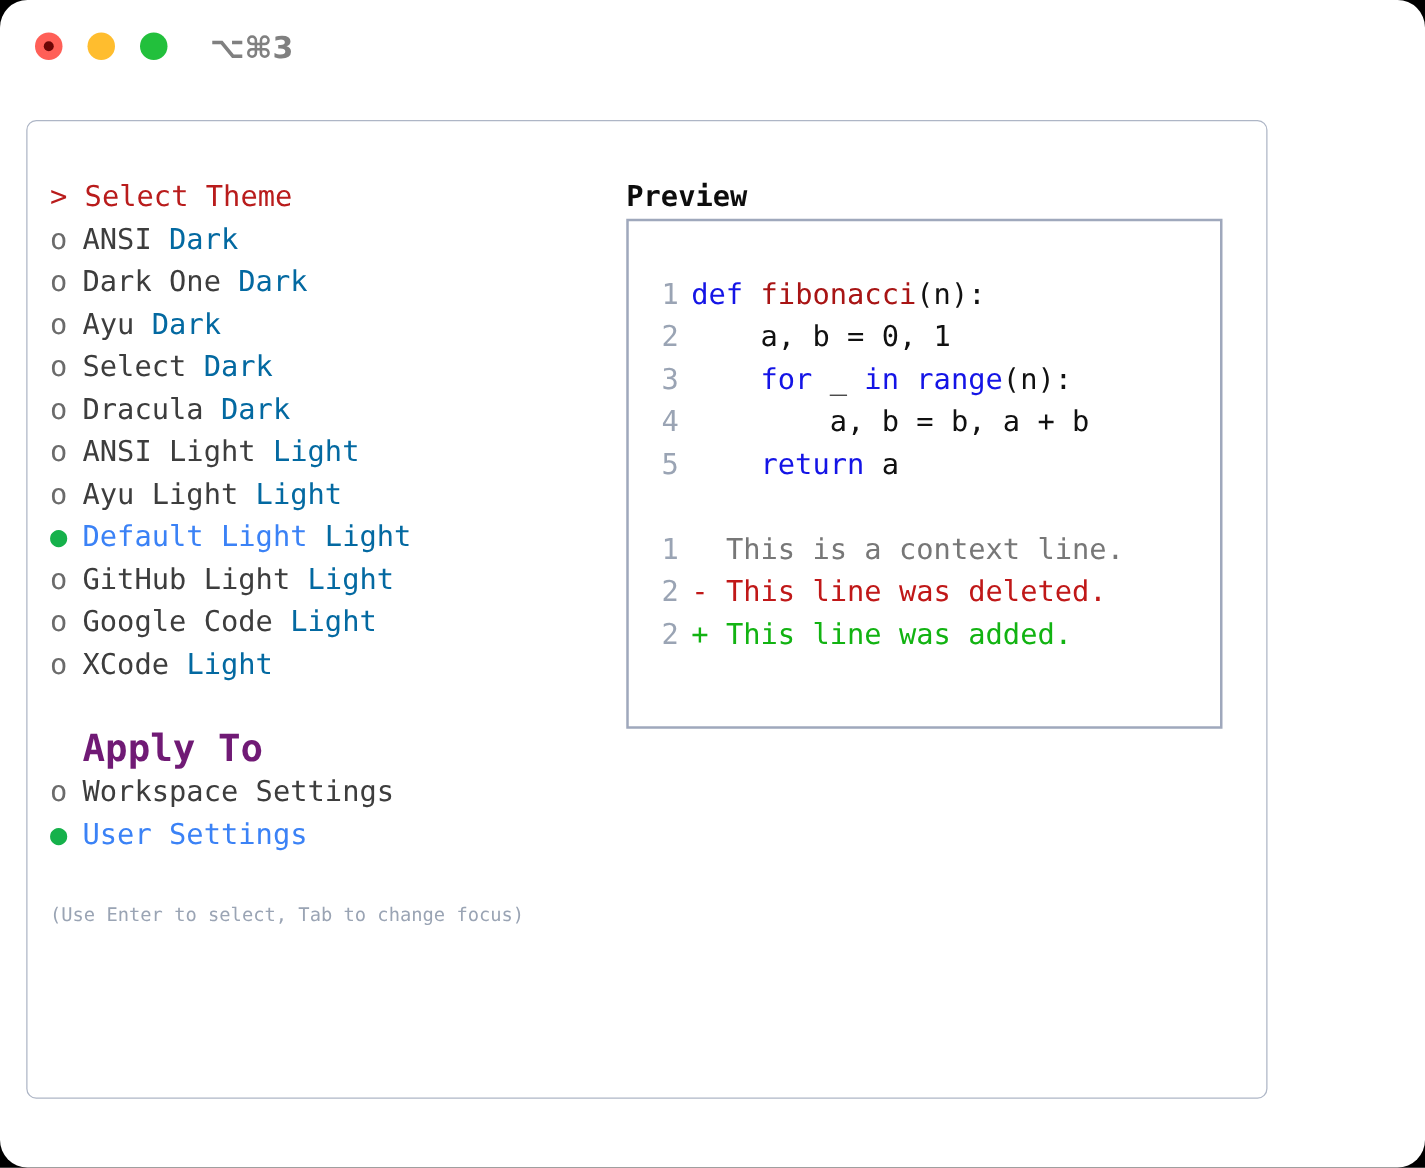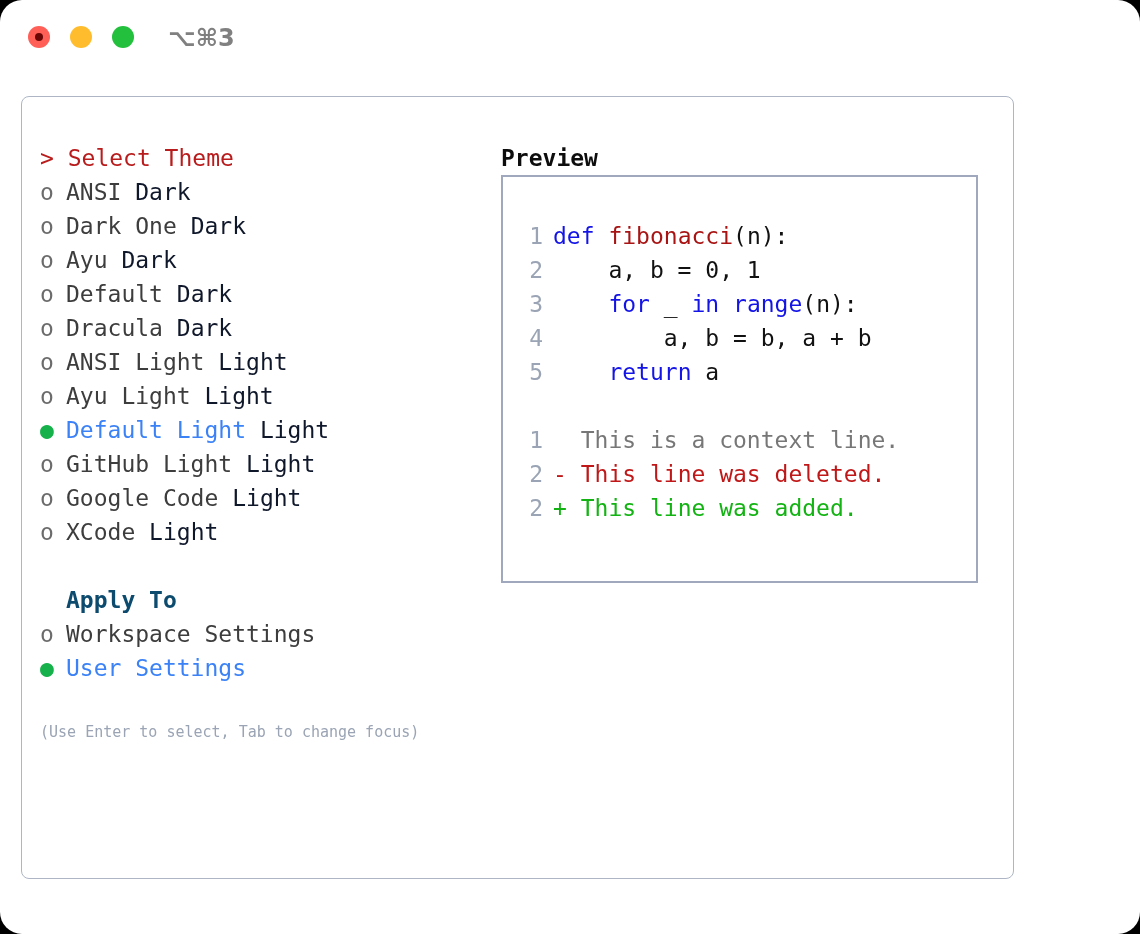--- a/index.html
+++ b/index.html
@@ -100,27 +100,27 @@
     color: #3d3d3d;
   }
   .marker {
     display: inline-block;
     width: 26px;
     color: #6b6b6b;
   }
   .row.selected .marker { color: #16b14b; }
   .row.selected .label  { color: #3b82f6; }
   .label { color: #3d3d3d; }
-  .tag   { color: #0f172a; }
+  .tag   { color: #0369a1; }
   .apply-head {
     height: 34px;
     line-height: 34px;
-    font-size: 23px;
+    font-size: 30px;
     font-weight: bold;
-    color: #0c4a6e;
+    color: #701a75;
     white-space: pre;
     padding-left: 26px;
   }
   .spacer { height: 34px; }
   .help {
     margin-top: 30px;
     font-size: 15px;
     line-height: 34px;
     color: #9aa4b4;
     width: 410px;
@@ -186,21 +186,21 @@
   </div>
 
   <div class="panel">
 
     <div class="left-col">
       <div class="section-head">&gt; Select Theme</div>
       <div class="list" id="theme-list">
           <div class="row"><span class="marker">o</span><span class="label">ANSI</span><span> </span><span class="tag">Dark</span></div>
           <div class="row"><span class="marker">o</span><span class="label">Dark One</span><span> </span><span class="tag">Dark</span></div>
           <div class="row"><span class="marker">o</span><span class="label">Ayu</span><span> </span><span class="tag">Dark</span></div>
-          <div class="row"><span class="marker">o</span><span class="label">Default</span><span> </span><span class="tag">Dark</span></div>
+          <div class="row"><span class="marker">o</span><span class="label">Select</span><span> </span><span class="tag">Dark</span></div>
           <div class="row"><span class="marker">o</span><span class="label">Dracula</span><span> </span><span class="tag">Dark</span></div>
           <div class="row"><span class="marker">o</span><span class="label">ANSI Light</span><span> </span><span class="tag">Light</span></div>
           <div class="row"><span class="marker">o</span><span class="label">Ayu Light</span><span> </span><span class="tag">Light</span></div>
           <div class="row selected"><span class="marker">●</span><span class="label">Default Light</span><span> </span><span class="tag">Light</span></div>
           <div class="row"><span class="marker">o</span><span class="label">GitHub Light</span><span> </span><span class="tag">Light</span></div>
           <div class="row"><span class="marker">o</span><span class="label">Google Code</span><span> </span><span class="tag">Light</span></div>
           <div class="row"><span class="marker">o</span><span class="label">XCode</span><span> </span><span class="tag">Light</span></div>
         </div>
       <div class="spacer"></div>
       <div class="apply-head">Apply To</div>

